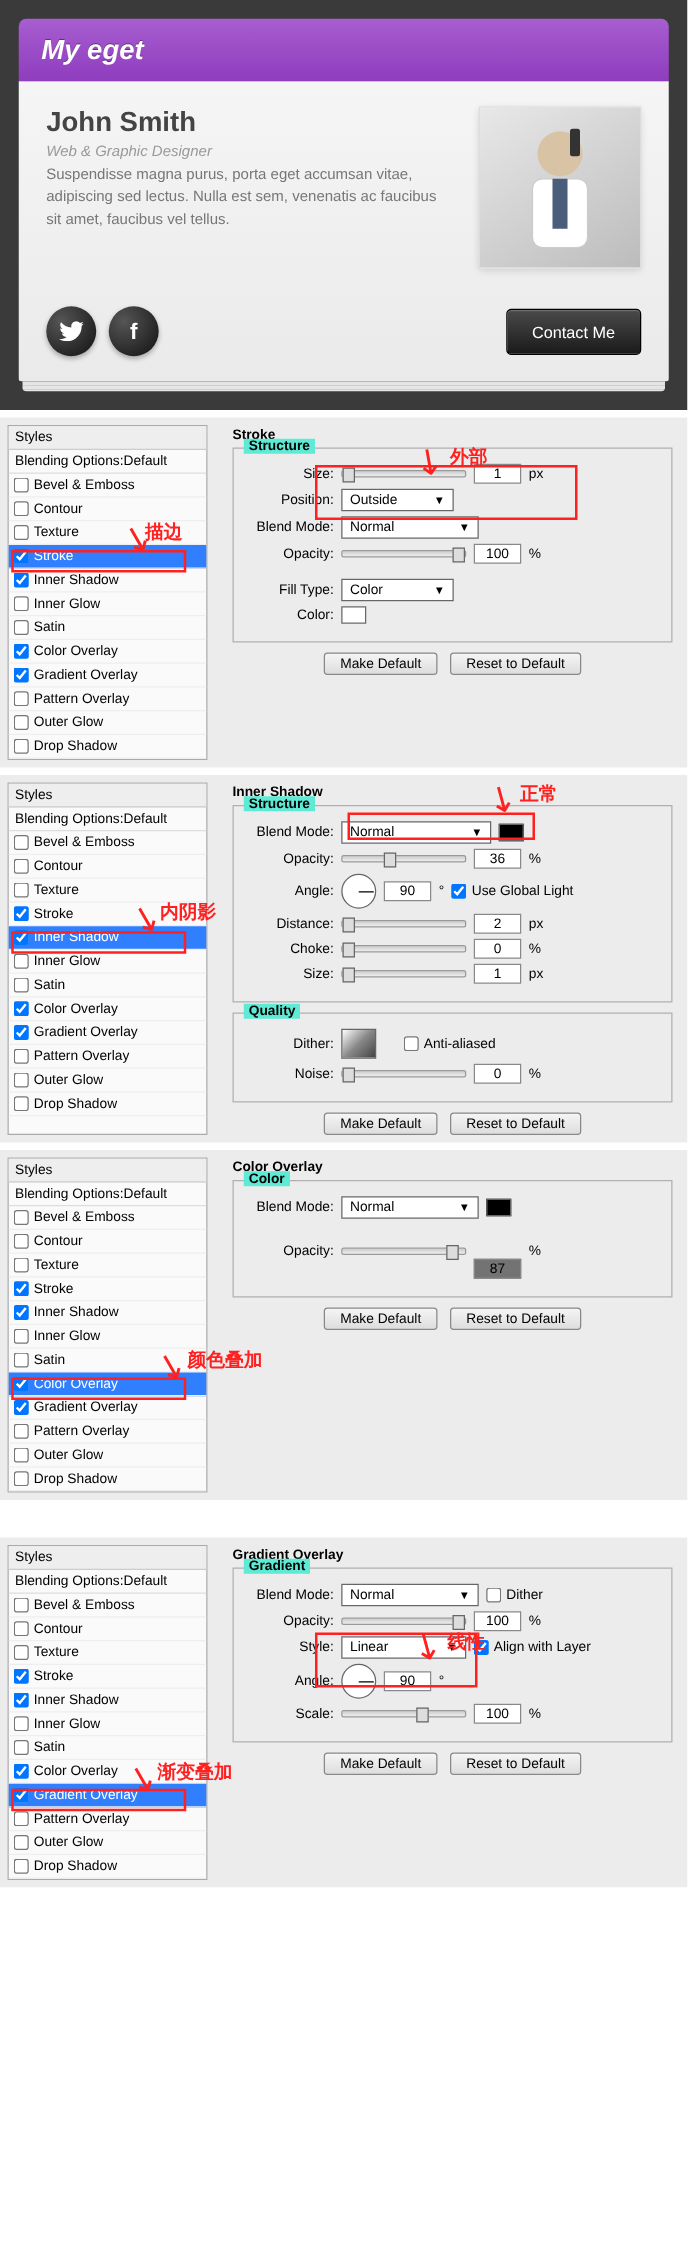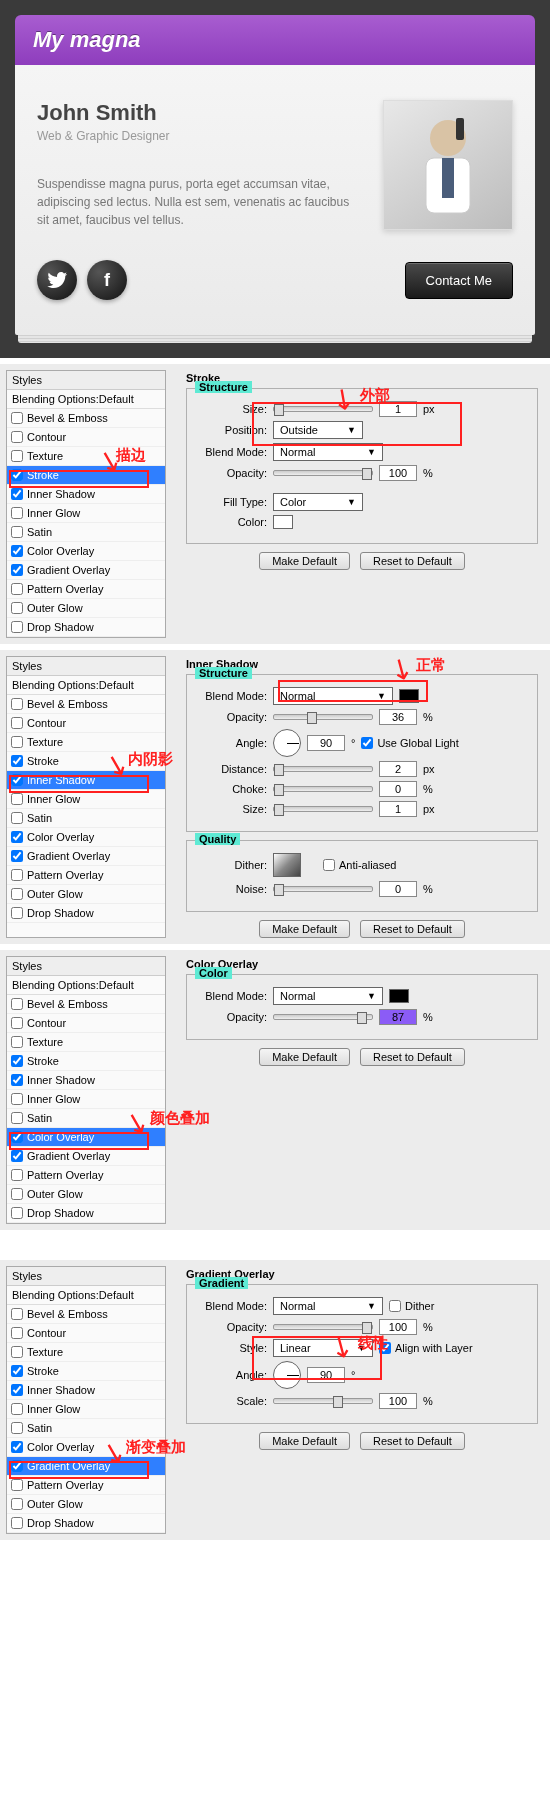--- a/index.html
+++ b/index.html
@@ -3,25 +3,25 @@
 <meta charset="utf-8">
 <style>
 * { box-sizing: border-box; margin: 0; padding: 0; }
 body { font-family: Arial, sans-serif; font-size: 11px; background: #fff; width: 550px; }
 
 
 .vcard-preview { background: #3a3a3a; padding: 15px; }
 .vcard-header { background: linear-gradient(#a85dd0, #8e3dbd); border-radius: 6px 6px 0 0; padding: 12px 18px; display: flex; justify-content: space-between; align-items: center; }
 .vcard-title { color: #fff; font-size: 22px; font-weight: bold; font-style: italic; text-shadow: 0 -1px 0 rgba(0,0,0,.4); }
 .download-btn { background: linear-gradient(#b978e0, #9d4dc9); border: 1px solid #7e2da9; border-radius: 4px; color: #fff; padding: 8px 14px; font-size: 13px; box-shadow: inset 0 1px 0 rgba(255,255,255,.3); cursor: pointer; }
-.vcard-body { background: linear-gradient(#f5f5f5, #eaeaea); padding: 35px 22px; border-radius: 0 0 2px 2px; }
+.vcard-body { background: linear-gradient(#f5f5f5, #eaeaea); padding: 20px 22px; border-radius: 0 0 2px 2px; }
 .vcard-top { display: flex; gap: 20px; }
 .vcard-info { flex: 1; }
 .vcard-name { color: #444; font-size: 22px; font-weight: bold; margin-bottom: 3px; }
-.vcard-role { color: #999; font-size: 12px; margin-bottom: 32px; }
+.vcard-role { color: #999; font-style: italic; font-size: 12px; margin-bottom: 2px; }
 .vcard-desc { color: #777; font-size: 12px; line-height: 1.5; }
 .vcard-photo { width: 130px; height: 130px; background: linear-gradient(145deg,#e8e8e8,#bcbcbc); border: 1px solid #ddd; box-shadow: 0 2px 6px rgba(0,0,0,.15); display:flex; align-items:center; justify-content:center; }
 .vcard-bottom { display: flex; justify-content: space-between; align-items: center; margin-top: 30px; }
 .social-icons { display: flex; gap: 10px; }
 .social-circle { width: 40px; height: 40px; border-radius: 50%; background: radial-gradient(circle at 30% 30%, #555, #111); color: #fff; display: flex; align-items: center; justify-content: center; font-weight: bold; font-size: 18px; box-shadow: 0 2px 4px rgba(0,0,0,.3); }
 .contact-btn { background: linear-gradient(#4a4a4a, #1a1a1a); border: 1px solid #000; border-radius: 4px; color: #fff; padding: 10px 20px; font-size: 13px; box-shadow: inset 0 1px 0 rgba(255,255,255,.2); cursor: pointer; }
 .stack-lines { height: 8px; background: repeating-linear-gradient(to bottom, #d0d0d0 0, #d0d0d0 1px, #e5e5e5 1px, #e5e5e5 3px); border-radius: 0 0 3px 3px; margin: 0 3px; }
 
 
 .ps-panel { background: #ececec; padding: 6px; display: flex; gap: 14px; margin-top: 6px; position: relative; }
@@ -34,21 +34,21 @@
 .style-item input[type=checkbox] { width: 12px; height: 12px; }
 .right-col { flex: 1; position: relative; }
 .section-title { font-weight: bold; font-size: 11px; padding: 2px 6px; }
 .fieldset { border: 1px solid #b0b0b0; margin: 2px 6px 8px 6px; padding: 8px 8px 10px 8px; position: relative; }
 .fieldset-legend { position: absolute; top: -8px; left: 8px; background: #5eead4; padding: 0 4px; font-weight: bold; font-size: 11px; }
 .row { display: flex; align-items: center; margin: 4px 0; gap: 6px; }
 .row-label { width: 72px; text-align: right; font-size: 11px; }
 .slider { flex: 1; height: 6px; background: linear-gradient(#ccc,#eee); border: 1px solid #999; border-radius: 2px; position: relative; max-width: 100px; }
 .slider-thumb { position: absolute; top: -3px; width: 10px; height: 12px; background: #ddd; border: 1px solid #666; }
 .num-input { width: 38px; height: 16px; border: 1px solid #888; background: #fff; text-align: center; font-size: 11px; }
-.num-input.hl { background: #8b5cf6; }
+.num-input.hl { background: #737373; margin-top: 28px; }
 .unit { font-size: 11px; }
 .dropdown { height: 18px; border: 1px solid #666; background: #fff; display: flex; align-items: center; justify-content: space-between; padding: 0 6px; font-size: 11px; min-width: 90px; cursor: pointer; }
 .dropdown .arrow { font-size: 9px; }
 .color-swatch { width: 20px; height: 14px; border: 1px solid #666; background: #fff; display: inline-block; }
 .color-swatch.black { background: #000; }
 .gradient-swatch { width: 100px; height: 16px; border: 1px solid #666; background: linear-gradient(to right, #000, #fff); }
 .btn-row { display: flex; gap: 10px; justify-content: center; margin-top: 6px; }
 .ps-btn { background: linear-gradient(#f5f5f5,#ddd); border: 1px solid #888; border-radius: 3px; padding: 2px 12px; font-size: 11px; cursor: pointer; }
 .angle-dial { width: 28px; height: 28px; border: 1px solid #666; border-radius: 50%; background: #fff; position: relative; }
 .angle-dial::after { content: ''; position: absolute; width: 12px; height: 1px; background: #000; top: 50%; left: 50%; transform-origin: left; }
@@ -59,21 +59,21 @@
 
 .anno-box { border: 2px solid #ff2020; position: absolute; pointer-events: none; }
 .anno-text { color: #ff2020; font-size: 15px; font-weight: bold; position: absolute; text-align: center; }
 .anno-arrow { color: #ff2020; font-size: 28px; position: absolute; transform: rotate(15deg); }
 </style>
 </head>
 <body>
 
 <div class="vcard-preview">
   <div class="vcard-header">
-    <div class="vcard-title">My magna</div>
+    <div class="vcard-title">My eget</div>
   </div>
   <div class="vcard-body">
     <div class="vcard-top">
       <div class="vcard-info">
         <div class="vcard-name">John Smith</div>
         <div class="vcard-role">Web &amp; Graphic Designer</div>
         <div class="vcard-desc">Suspendisse magna purus, porta eget accumsan vitae, adipiscing sed lectus. Nulla est sem, venenatis ac faucibus sit amet, faucibus vel tellus.</div>
       </div>
       <div class="vcard-photo">
         <svg width="100" height="110" viewBox="0 0 100 110">

